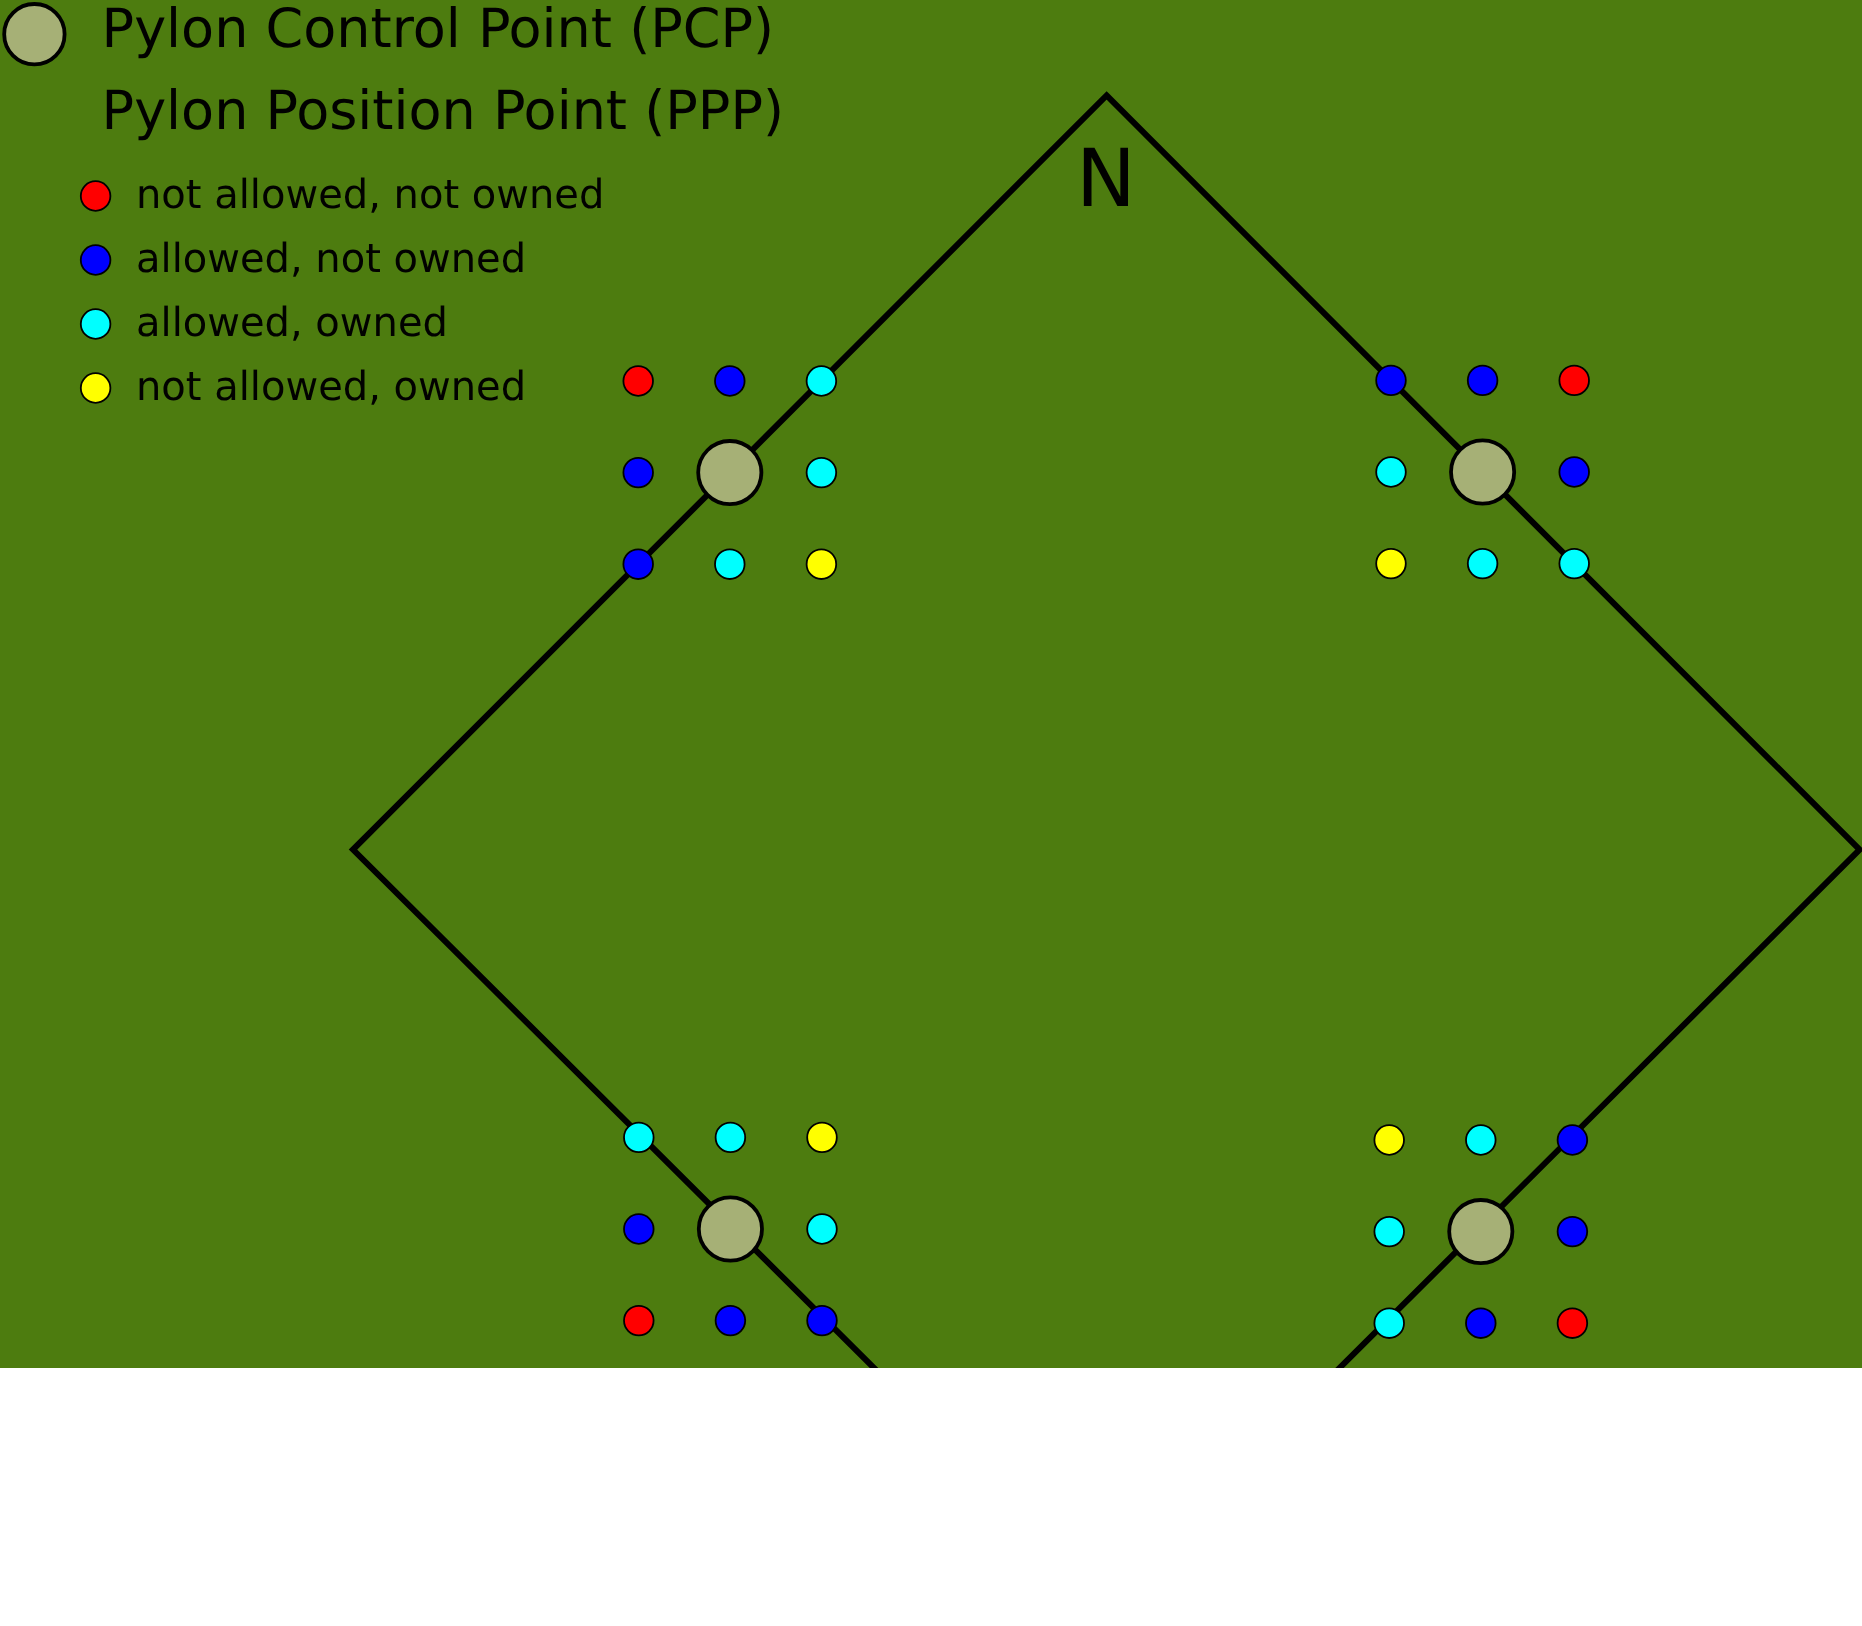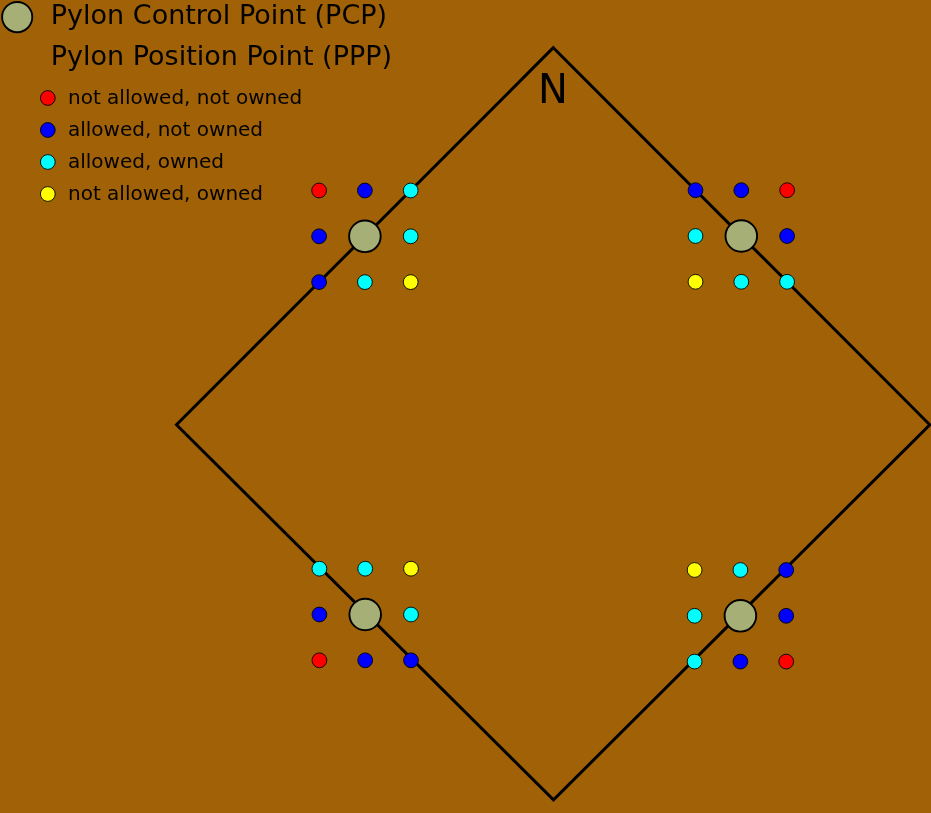--- a/index.html
+++ b/index.html
@@ -3,22 +3,22 @@
 <meta charset="utf-8">
 <style>
   html, body {
     margin: 0;
     padding: 0;
     background: #ffffff;
   }
   .figure {
     position: relative;
     width: 931px;
-    height: 813px;
-    background: #a16207;
+    height: 684px;
+    background: #4d7c0f;
     overflow: hidden;
     font-family: "DejaVu Sans", sans-serif;
     filter: brightness(1); 
   }
   svg text {
     font-family: "DejaVu Sans", sans-serif;
     fill: #000000;
     fill-opacity: 0.99; 
   }
   text.legend-title { font-size: 27px; }

